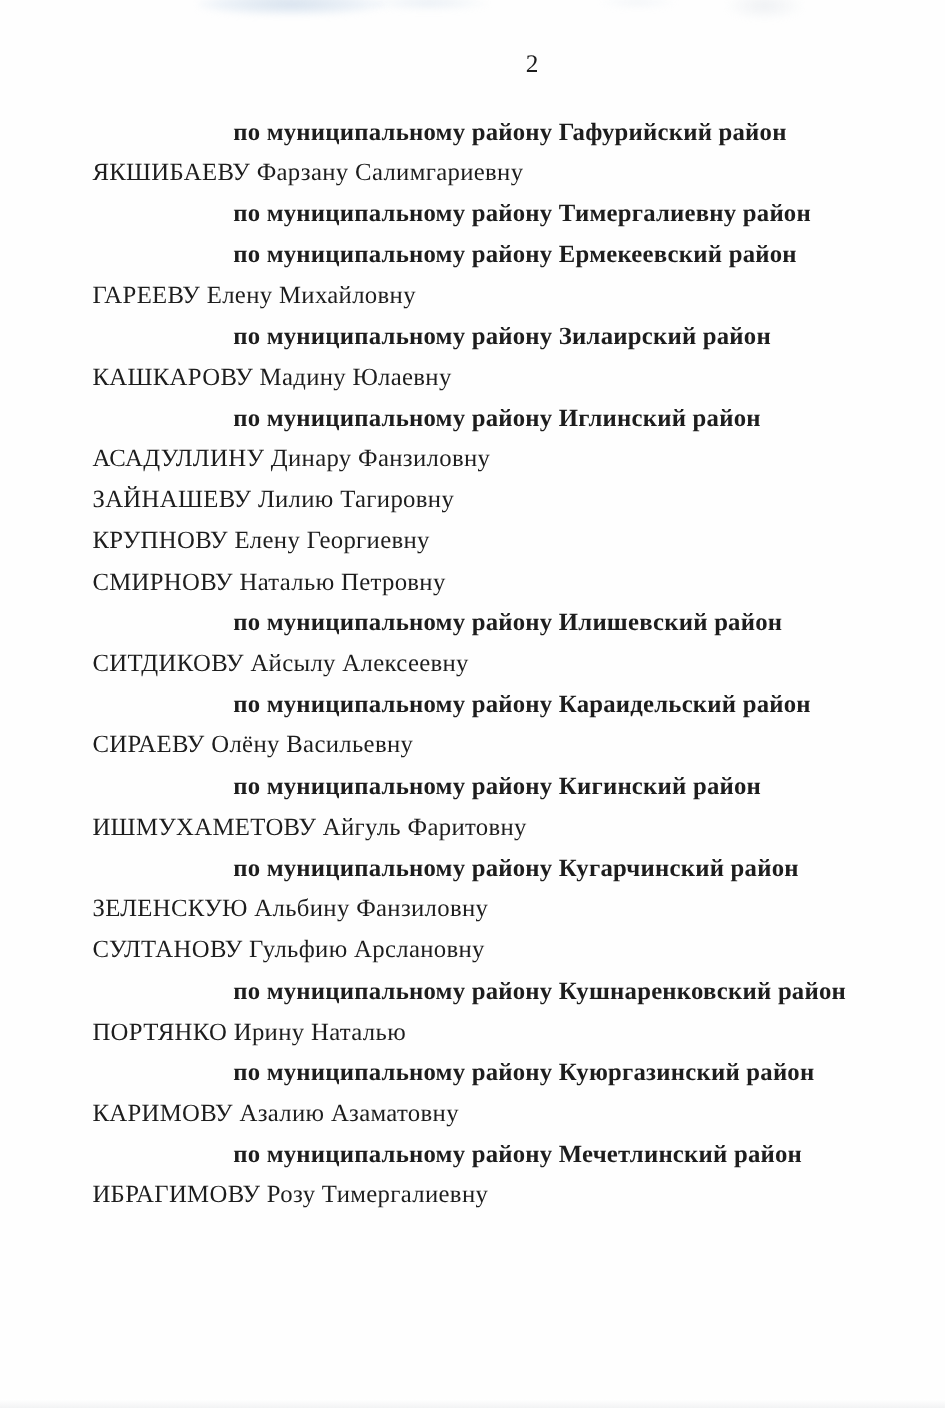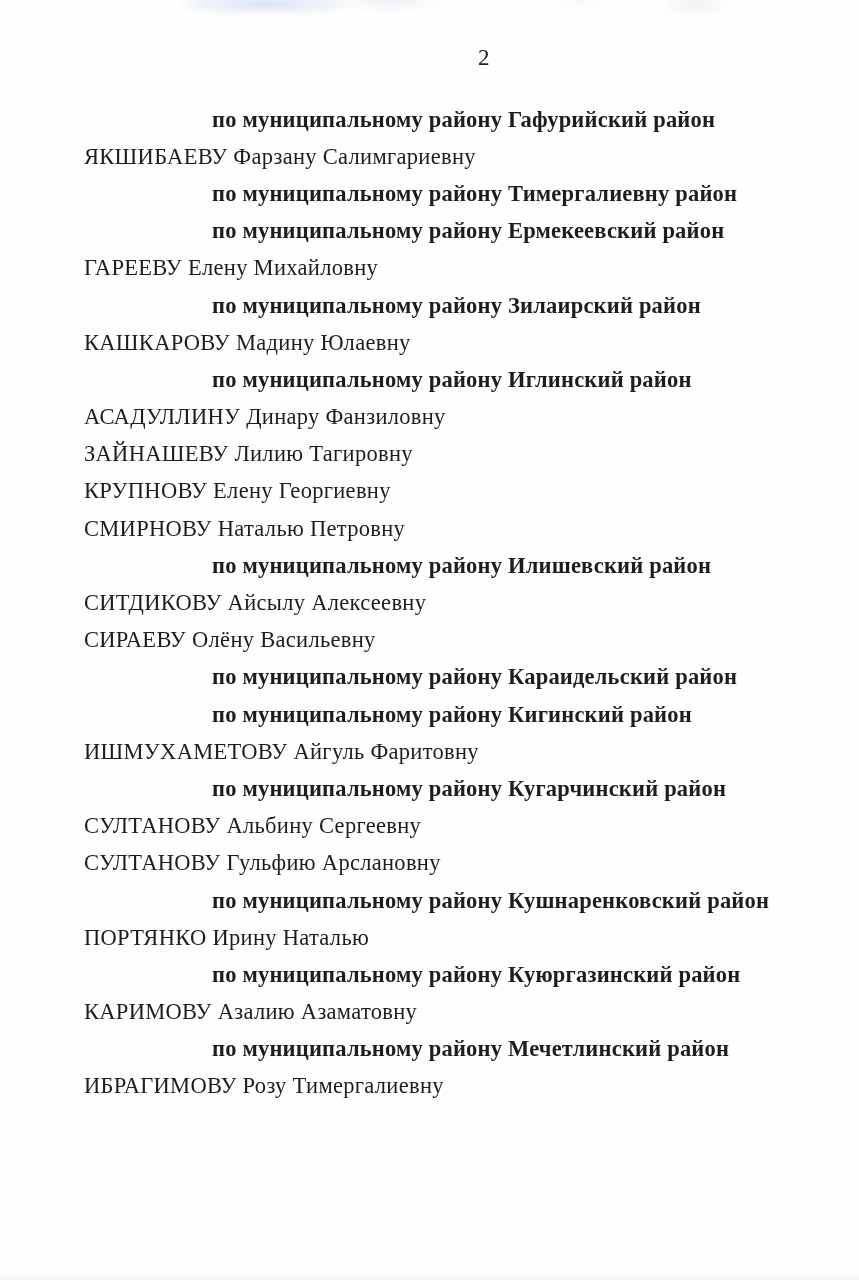--- a/index.html
+++ b/index.html
@@ -121,26 +121,26 @@
       <div class="line name">ГАРЕЕВУ Елену Михайловну</div>
       <div class="line heading">по муниципальному району Зилаирский район</div>
       <div class="line name">КАШКАРОВУ Мадину Юлаевну</div>
       <div class="line heading">по муниципальному району Иглинский район</div>
       <div class="line name">АСАДУЛЛИНУ Динару Фанзиловну</div>
       <div class="line name">ЗАЙНАШЕВУ Лилию Тагировну</div>
       <div class="line name">КРУПНОВУ Елену Георгиевну</div>
       <div class="line name">СМИРНОВУ Наталью Петровну</div>
       <div class="line heading">по муниципальному району Илишевский район</div>
       <div class="line name">СИТДИКОВУ Айсылу Алексеевну</div>
+      <div class="line heading">по муниципальному району Караидельский район</div>
       <div class="line name">СИРАЕВУ Олёну Васильевну</div>
-      <div class="line heading">по муниципальному району Караидельский район</div>
       <div class="line heading">по муниципальному району Кигинский район</div>
       <div class="line name">ИШМУХАМЕТОВУ Айгуль Фаритовну</div>
       <div class="line heading">по муниципальному району Кугарчинский район</div>
-      <div class="line name">СУЛТАНОВУ Альбину Сергеевну</div>
+      <div class="line name">ЗЕЛЕНСКУЮ Альбину Фанзиловну</div>
       <div class="line name">СУЛТАНОВУ Гульфию Арслановну</div>
       <div class="line heading">по муниципальному району Кушнаренковский район</div>
       <div class="line name">ПОРТЯНКО Ирину Наталью</div>
       <div class="line heading">по муниципальному району Куюргазинский район</div>
       <div class="line name">КАРИМОВУ Азалию Азаматовну</div>
       <div class="line heading">по муниципальному району Мечетлинский район</div>
       <div class="line name">ИБРАГИМОВУ Розу Тимергалиевну</div>
     </div>
 
   <div class="bottom-strip"></div>

